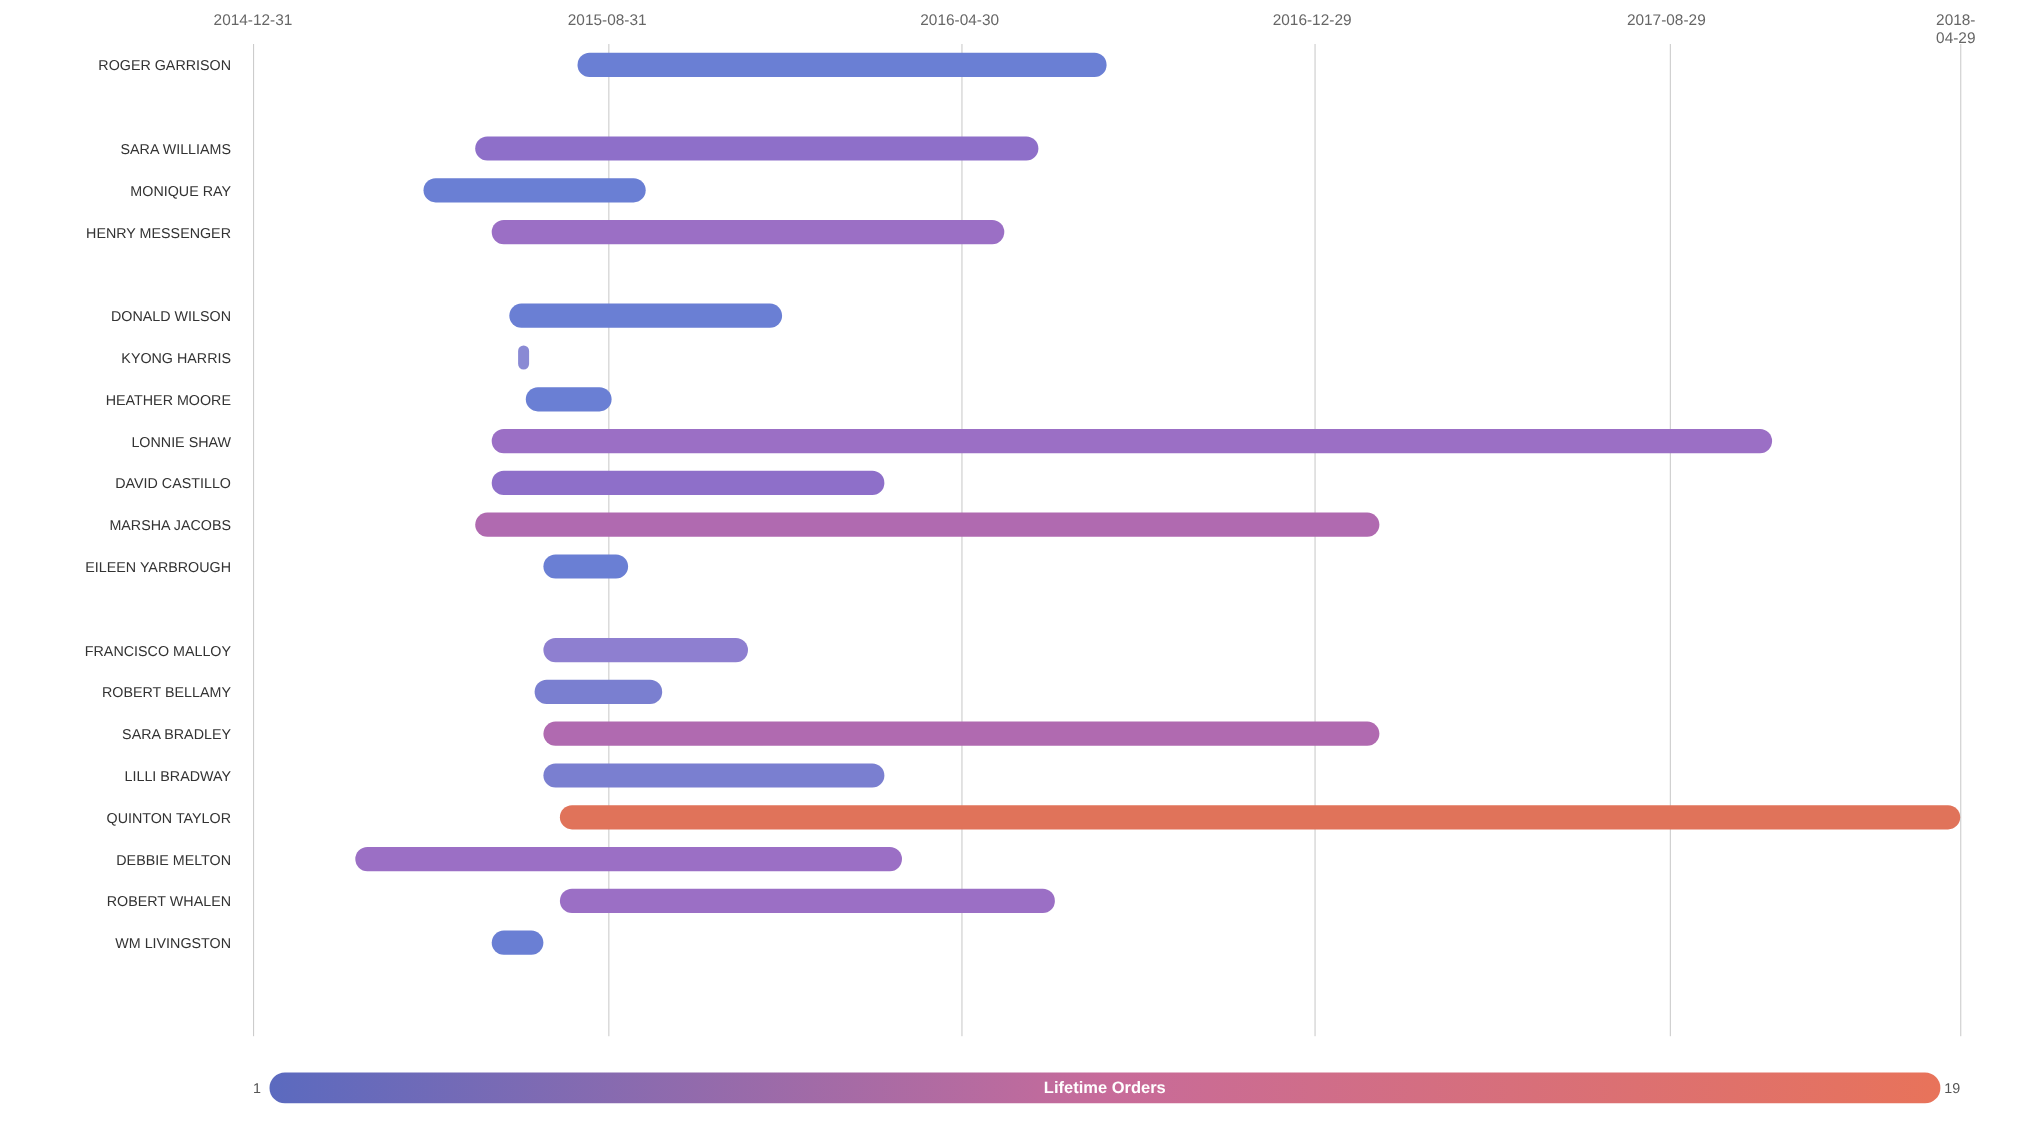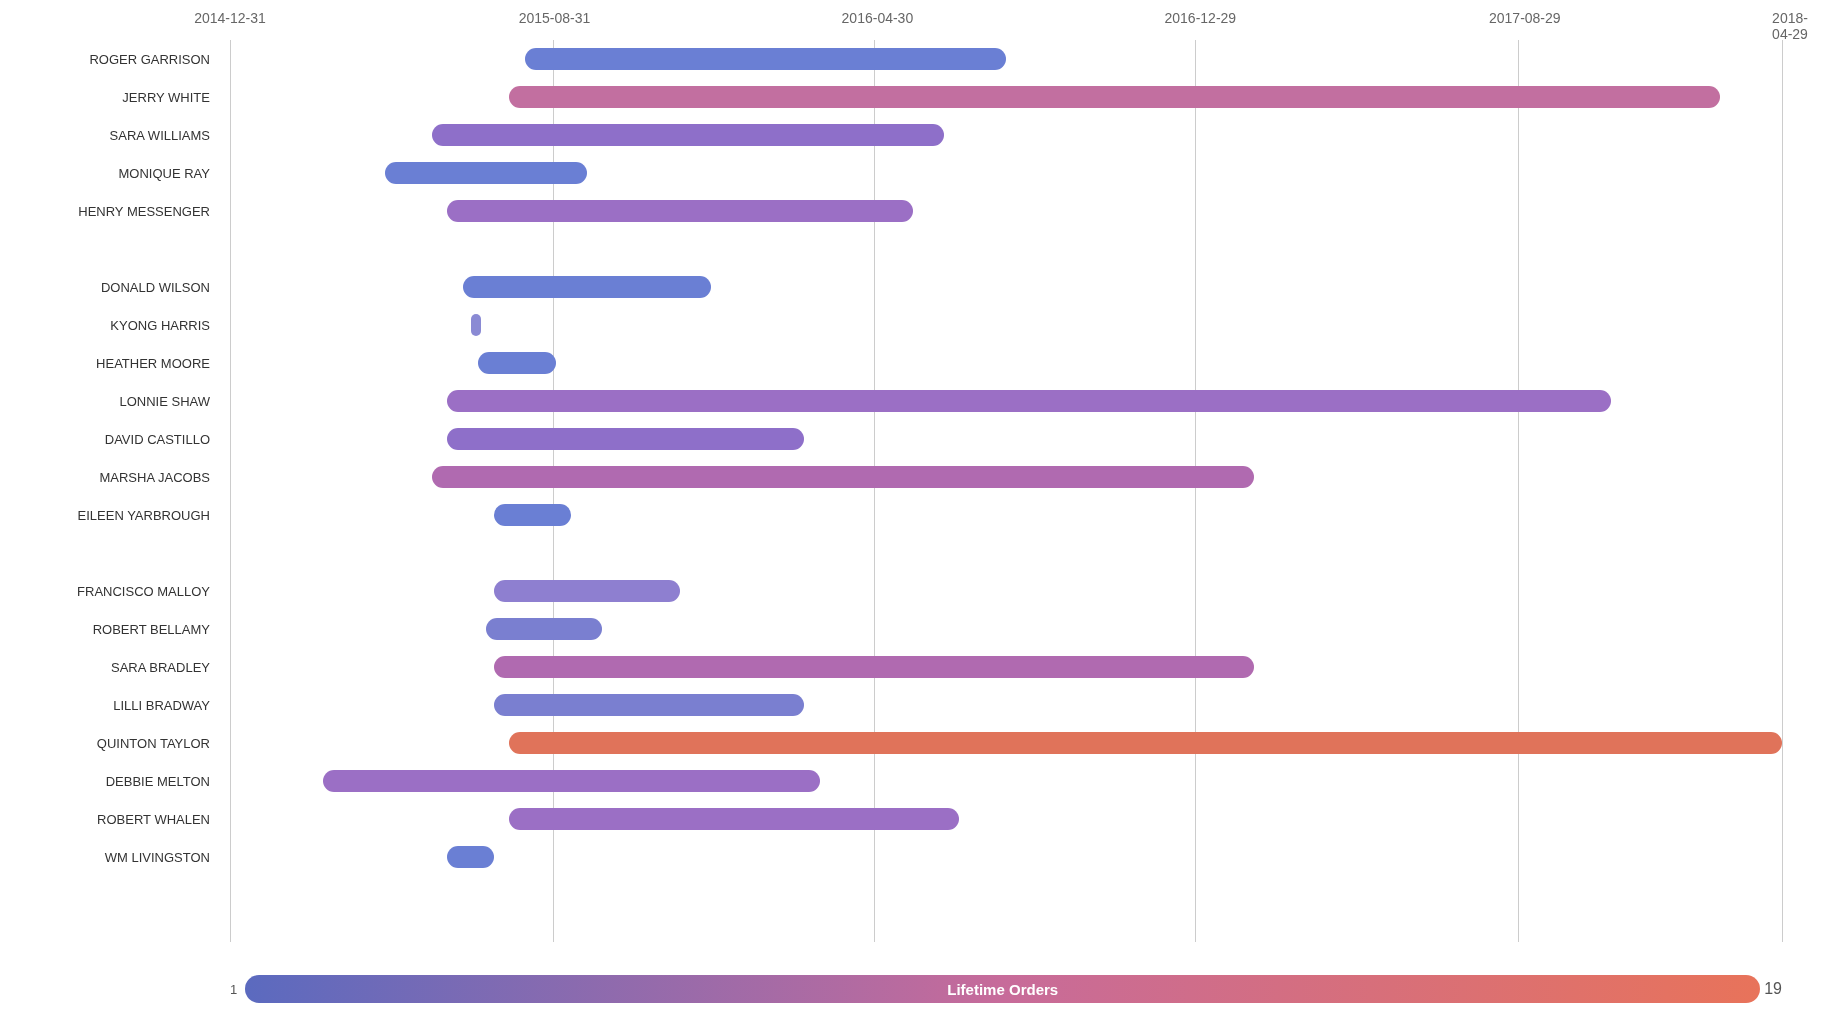--- a/index.html
+++ b/index.html
@@ -14,21 +14,21 @@
       position: relative;
       width: 1842px;
       height: 1022px;
       padding: 30px 60px 80px 230px;
     }
     .x-axis {
       display: flex;
       position: absolute;
       top: 10px;
       left: 230px;
-      right: 52px;
+      right: 64px;
       height: 30px;
       justify-content: space-between;
     }
     .x-label {
       font-size: 14px;
       color: #666;
       text-align: center;
       position: absolute;
     }
     .grid-lines {
@@ -91,21 +91,21 @@
       height: 36px;
       display: flex;
       align-items: center;
     }
     .legend-label-left {
       font-size: 13px;
       color: #555;
       margin-right: 8px;
     }
     .legend-label-right {
-      font-size: 16px;
+      font-size: 13px;
       color: #555;
       margin-left: 4px;
     }
     .legend-bar {
       flex: 1;
       height: 28px;
       border-radius: 14px;
       background: linear-gradient(to right, #5b6abf, #c76b9a, #e8735a);
       display: flex;
       align-items: center;
@@ -140,26 +140,20 @@
     <div class="grid-line" style="left:100%"></div>
   </div>
 
   <div class="rows-container" id="rows-container">
   <div class="row" style="top: 0px;">
         <span class="row-label">ROGER GARRISON</span>
         <div class="bar-area">
           <div class="bar" style="left: 19%; width: 31%; background: rgb(106, 127, 212);"></div>
         </div>
       </div>
-      <div class="row" style="top: 38px;">
-        <span class="row-label">JERRY WHITE</span>
-        <div class="bar-area">
-          <div class="bar" style="left: 18%; width: 78%; background: rgb(194, 111, 160);"></div>
-        </div>
-      </div>
       <div class="row" style="top: 76px;">
         <span class="row-label">SARA WILLIAMS</span>
         <div class="bar-area">
           <div class="bar" style="left: 13%; width: 33%; background: rgb(142, 111, 201);"></div>
         </div>
       </div>
       <div class="row" style="top: 114px;">
         <span class="row-label">MONIQUE RAY</span>
         <div class="bar-area">
           <div class="bar" style="left: 10%; width: 13%; background: rgb(106, 127, 212);"></div>

